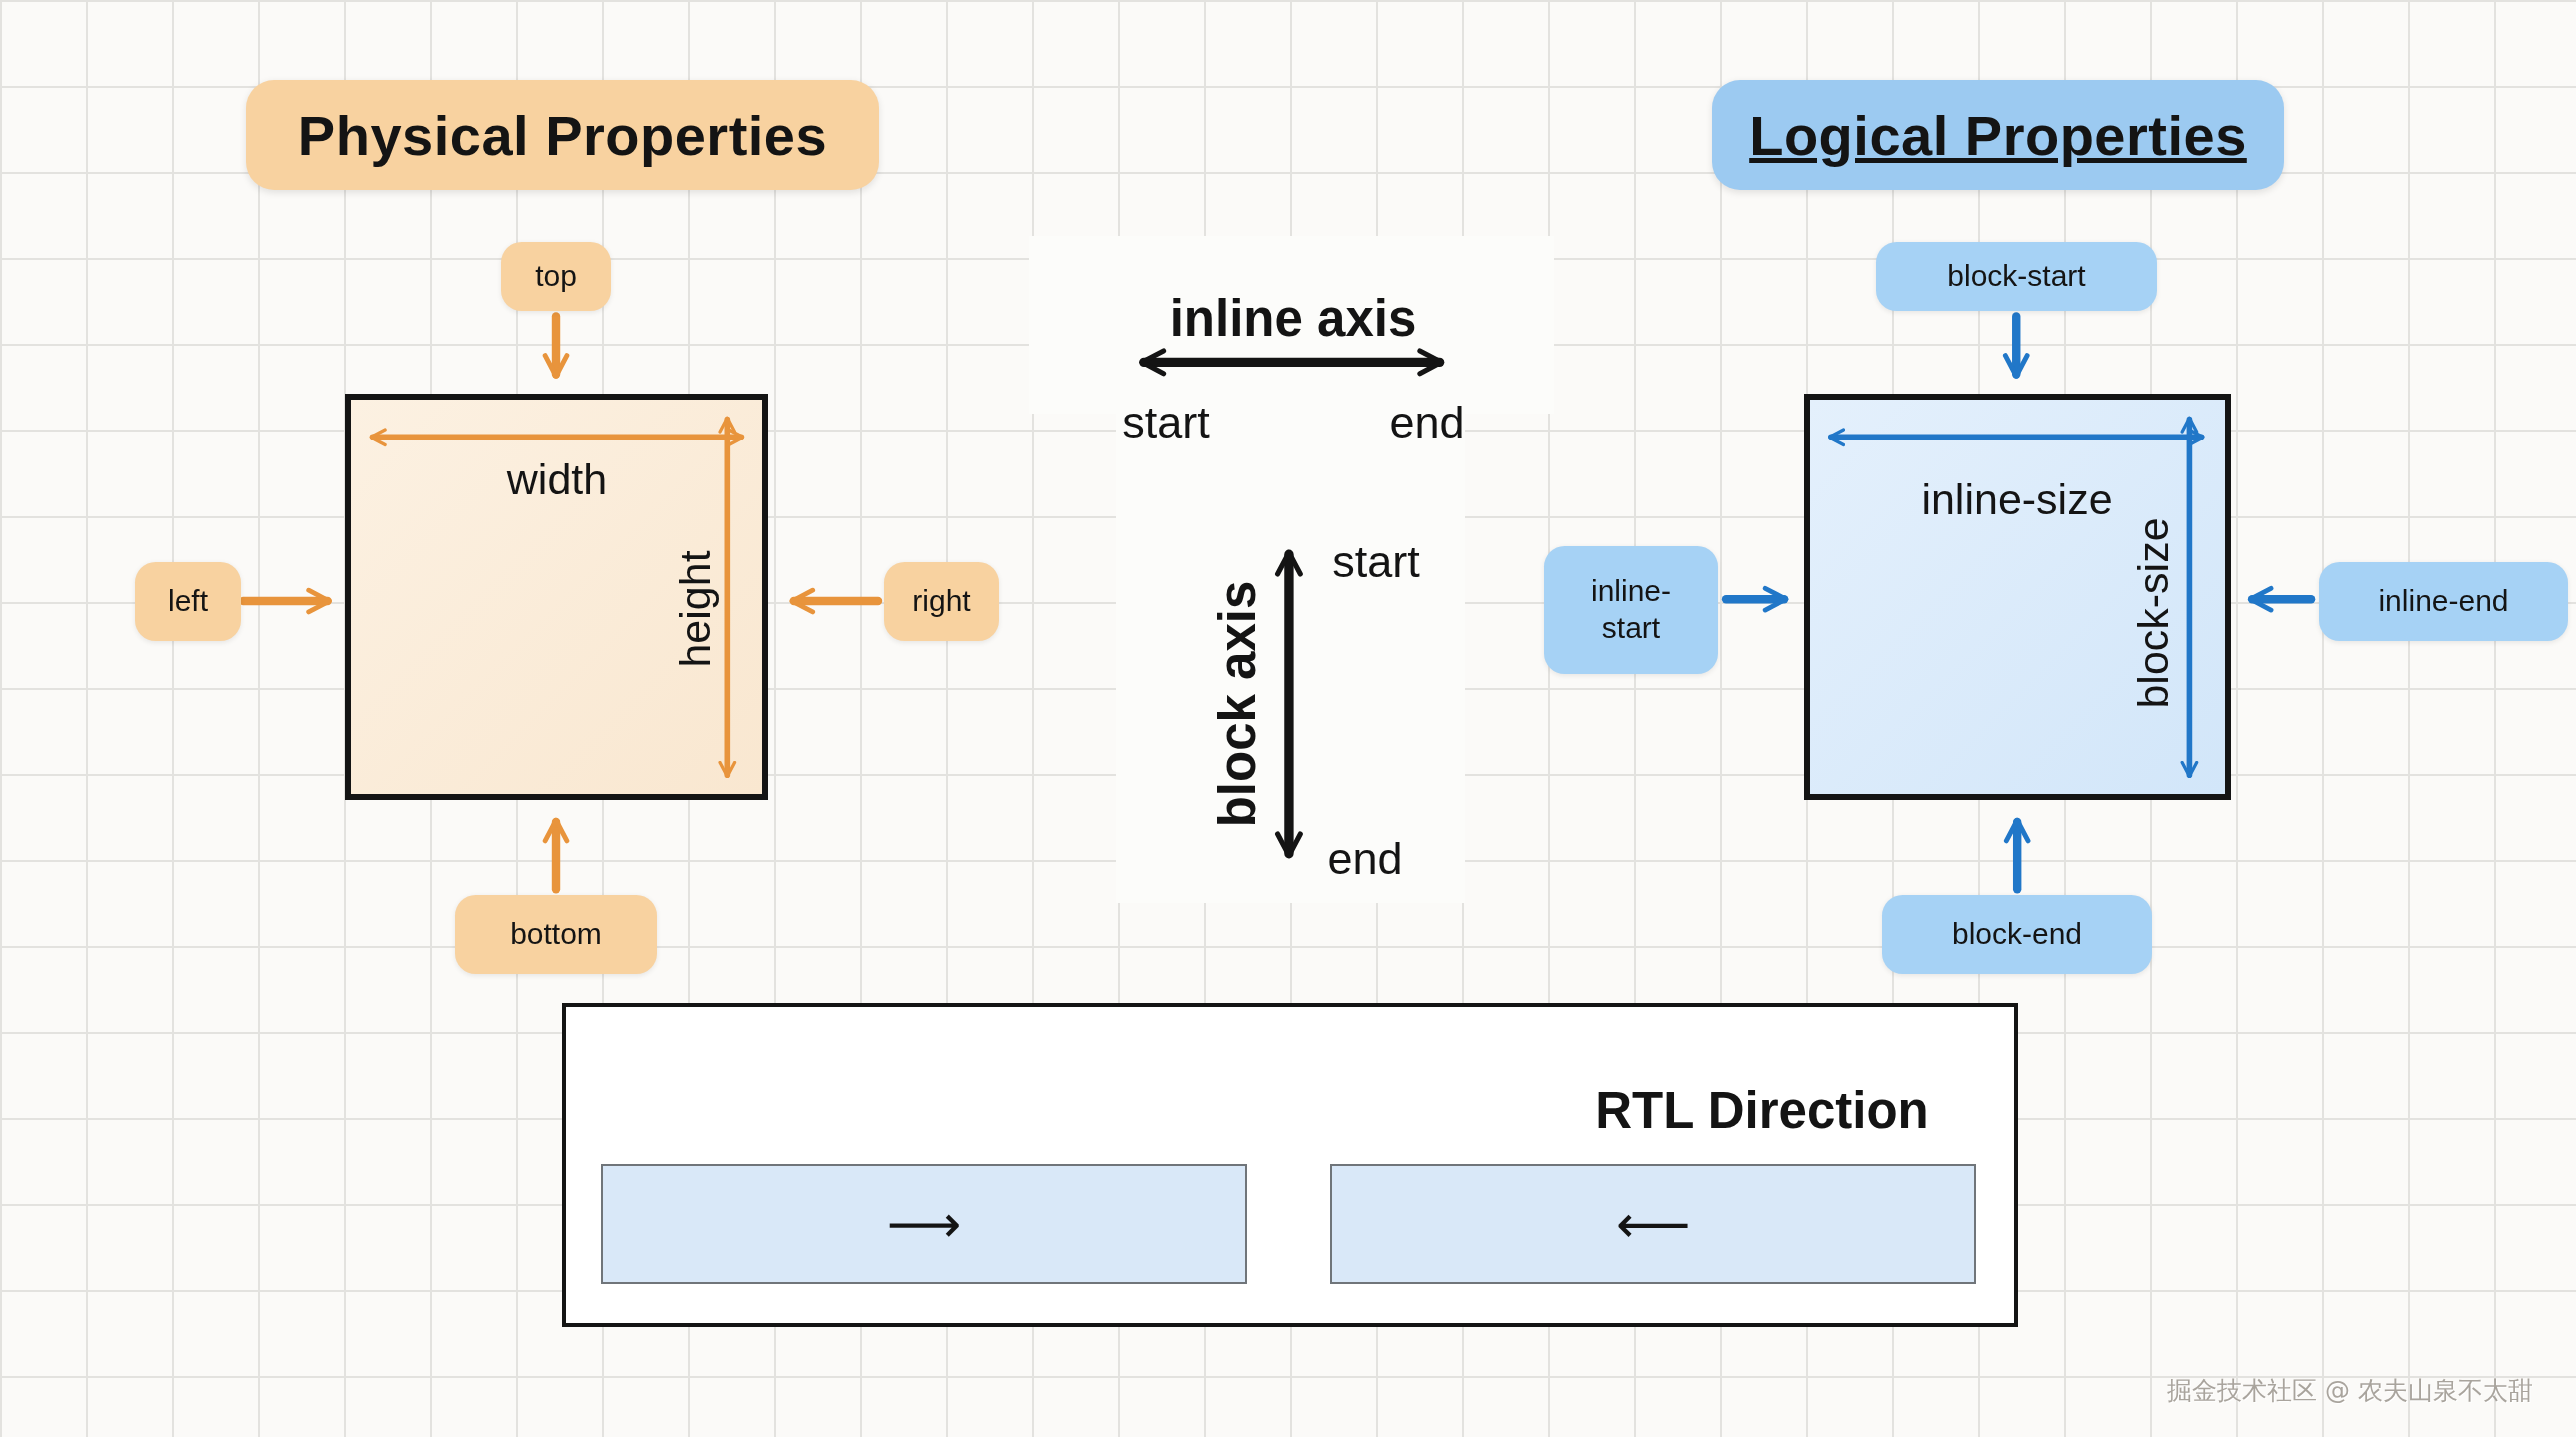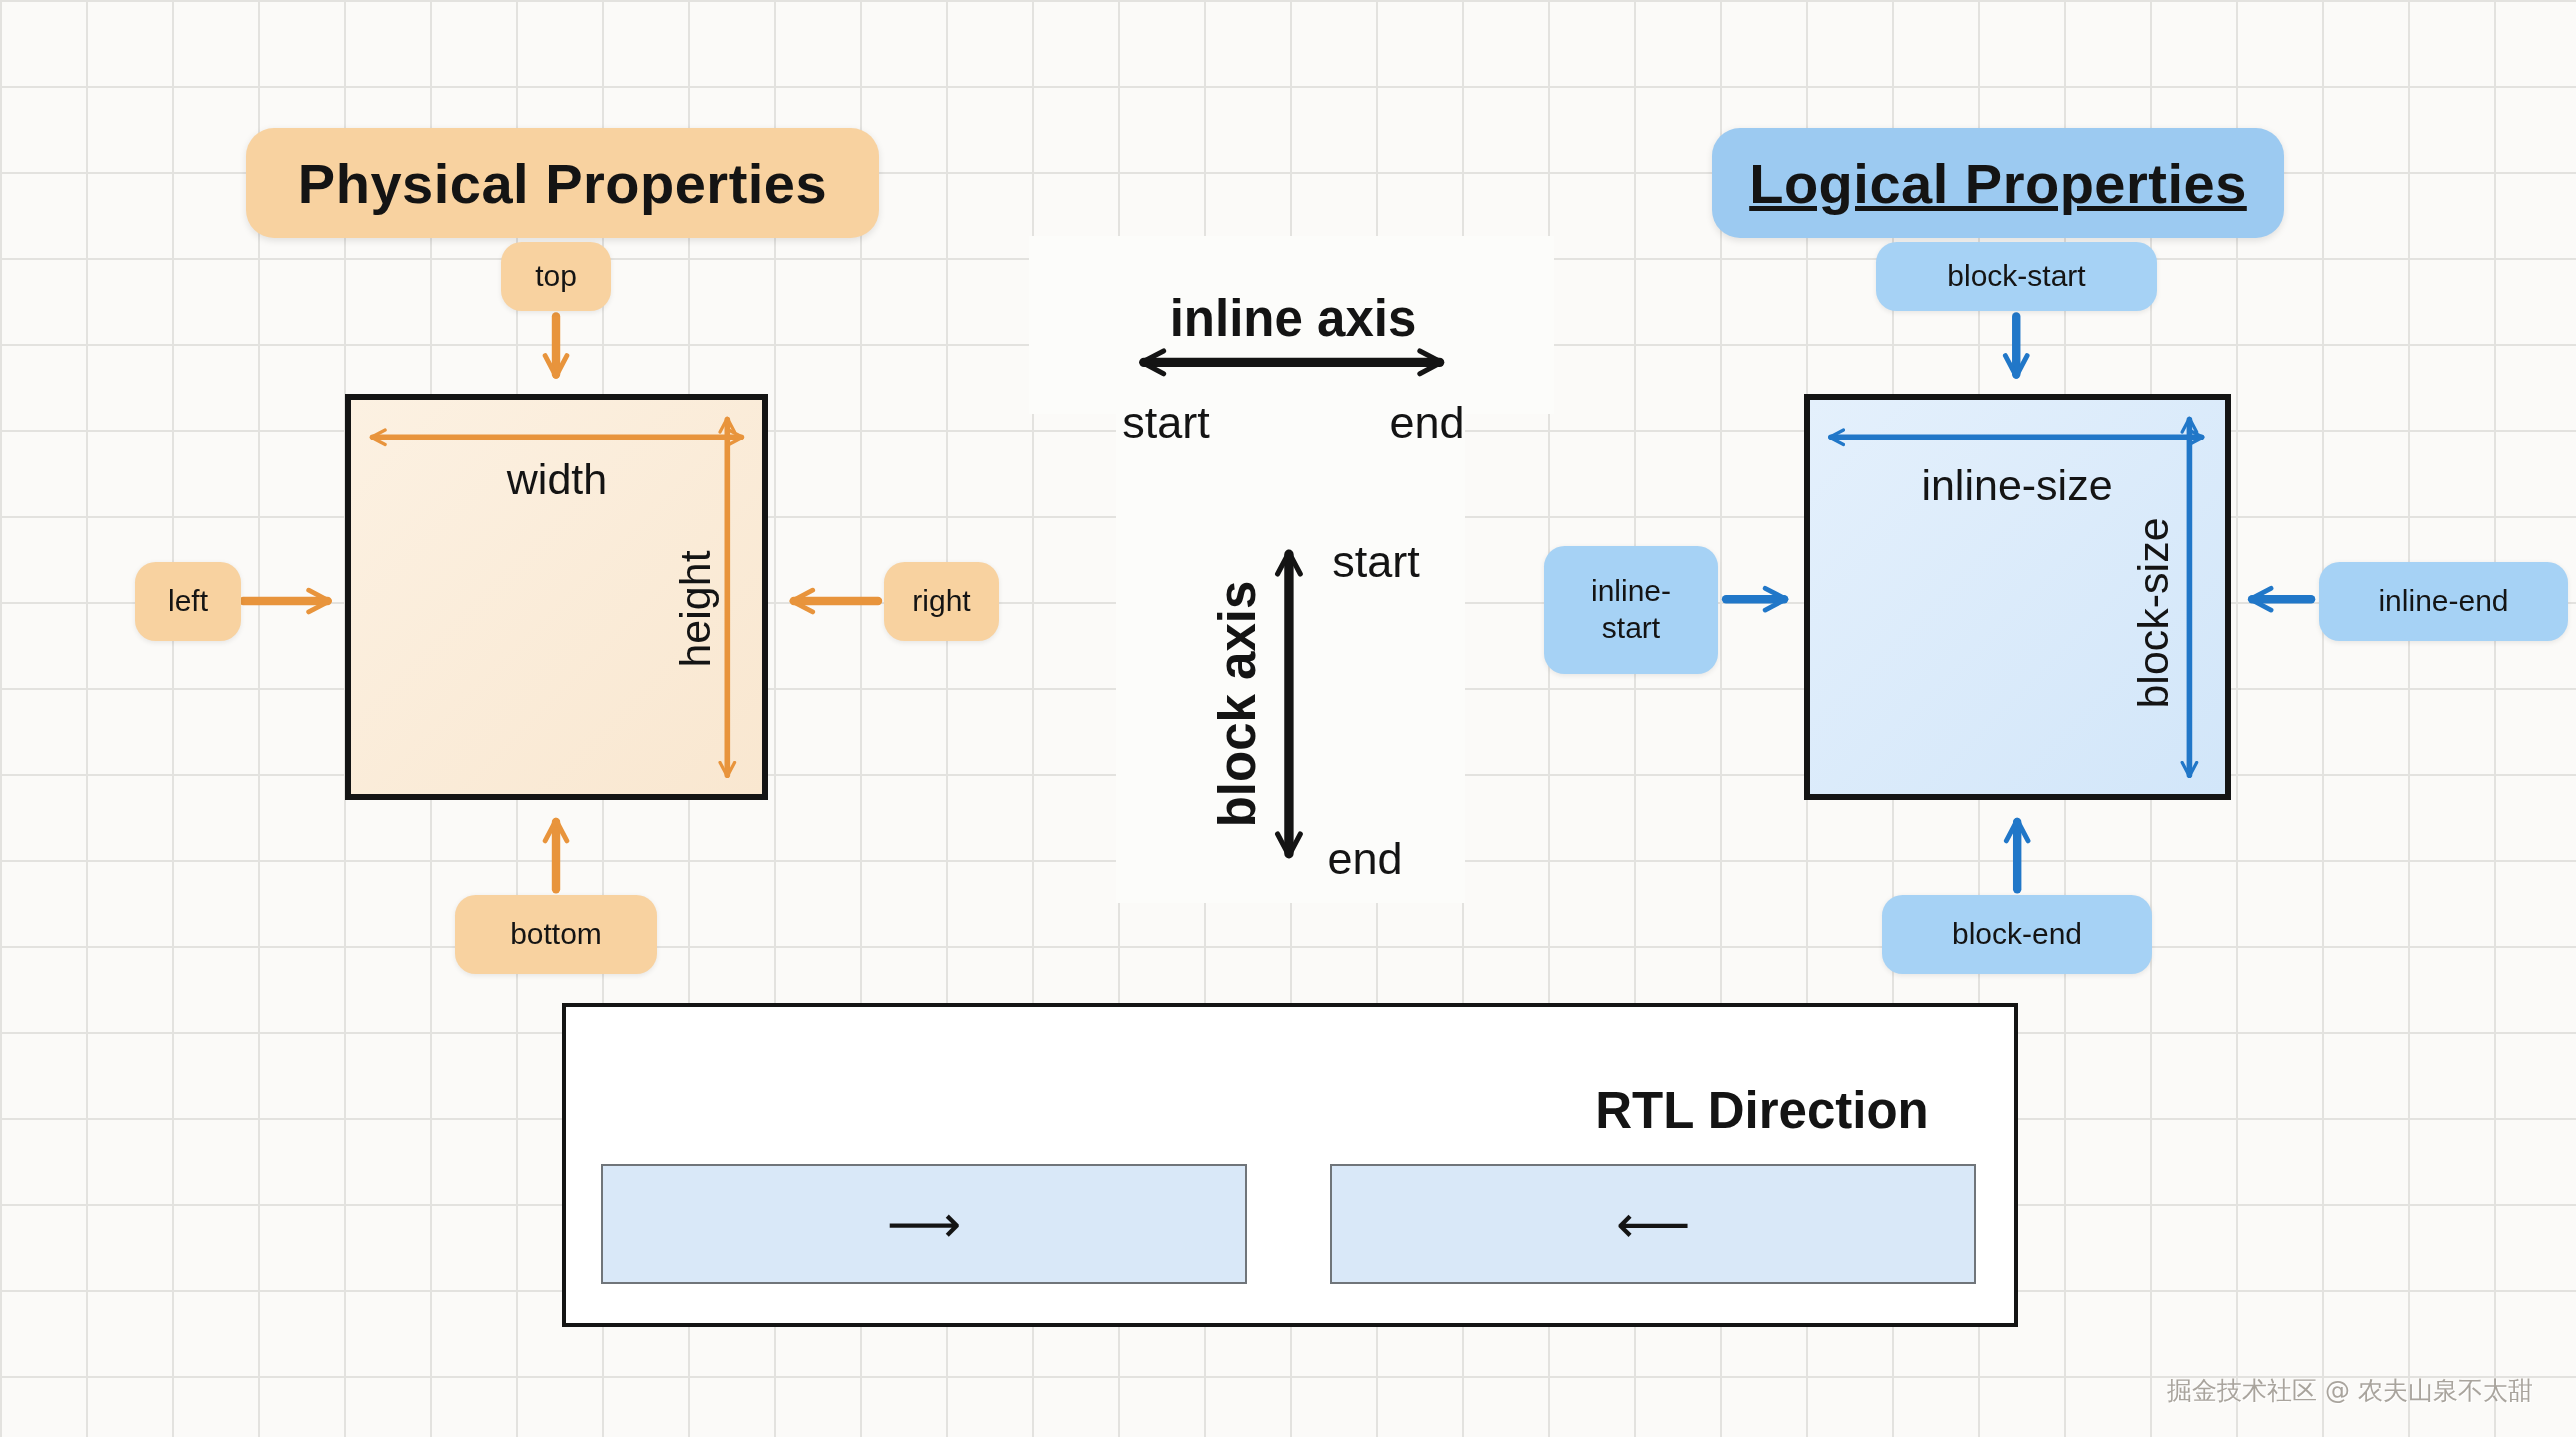--- a/index.html
+++ b/index.html
@@ -15,21 +15,20 @@
       linear-gradient(to bottom, var(--grid-line) 1.9px, transparent 1.9px);
     background-size:86px 86px;
   }
   .panel{position:absolute;background:var(--panel);}
 
   .title-badge{
     position:absolute;height:110px;border-radius:28px;
     display:flex;align-items:center;justify-content:center;
     font-weight:bold;font-size:56px;letter-spacing:0.5px;
     box-shadow:0 2.8px 7.5px rgba(0,0,0,0.10);
-    margin-top:48px;
   }
   .title-orange{background:var(--orange-badge);}
   .title-blue{background:var(--blue-badge-strong);}
 
   .badge{
     position:absolute;border-radius:20.6px;
     display:flex;align-items:center;justify-content:center;
     font-size:30px;line-height:1.22;text-align:center;
     box-shadow:0 1.9px 5.6px rgba(0,0,0,0.08);
   }
@@ -125,21 +124,21 @@
 
   <div class="badge badge-blue" style="left:1876px;top:242px;width:281px;height:69px;">block-start</div>
   <div class="badge badge-blue" style="left:1544px;top:546px;width:174px;height:128px;">
     <div>
       <div>inline-</div>
       <div>start</div>
     </div>
   </div>
   <div class="badge badge-blue" style="left:1882px;top:895px;width:270px;height:79px;">block-end</div>
   <div class="badge badge-blue" style="left:2319px;top:562px;width:249px;height:79px;">inline-end</div>
-  <div class="dim-label" style="left:2017px;top:485px;text-align:right;">inline-size</div>
+  <div class="dim-label" style="left:2017px;top:499px;text-align:right;">inline-size</div>
   <div class="dim-label rot" style="left:2153px;top:613px;">block-size</div>
 
   <div class="axis-title" style="left:1293px;top:318px;">inline axis</div>
   <div class="axis-end-label" style="left:1166px;top:423px;">start</div>
   <div class="axis-end-label" style="left:1427px;top:423px;">end</div>
   <div class="axis-title rot" style="left:1237px;top:704px;">block axis</div>
   <div class="axis-end-label" style="left:1376px;top:562px;">start</div>
   <div class="axis-end-label" style="left:1365px;top:859px;">end</div>
 
   <div id="direction-panel"></div>

